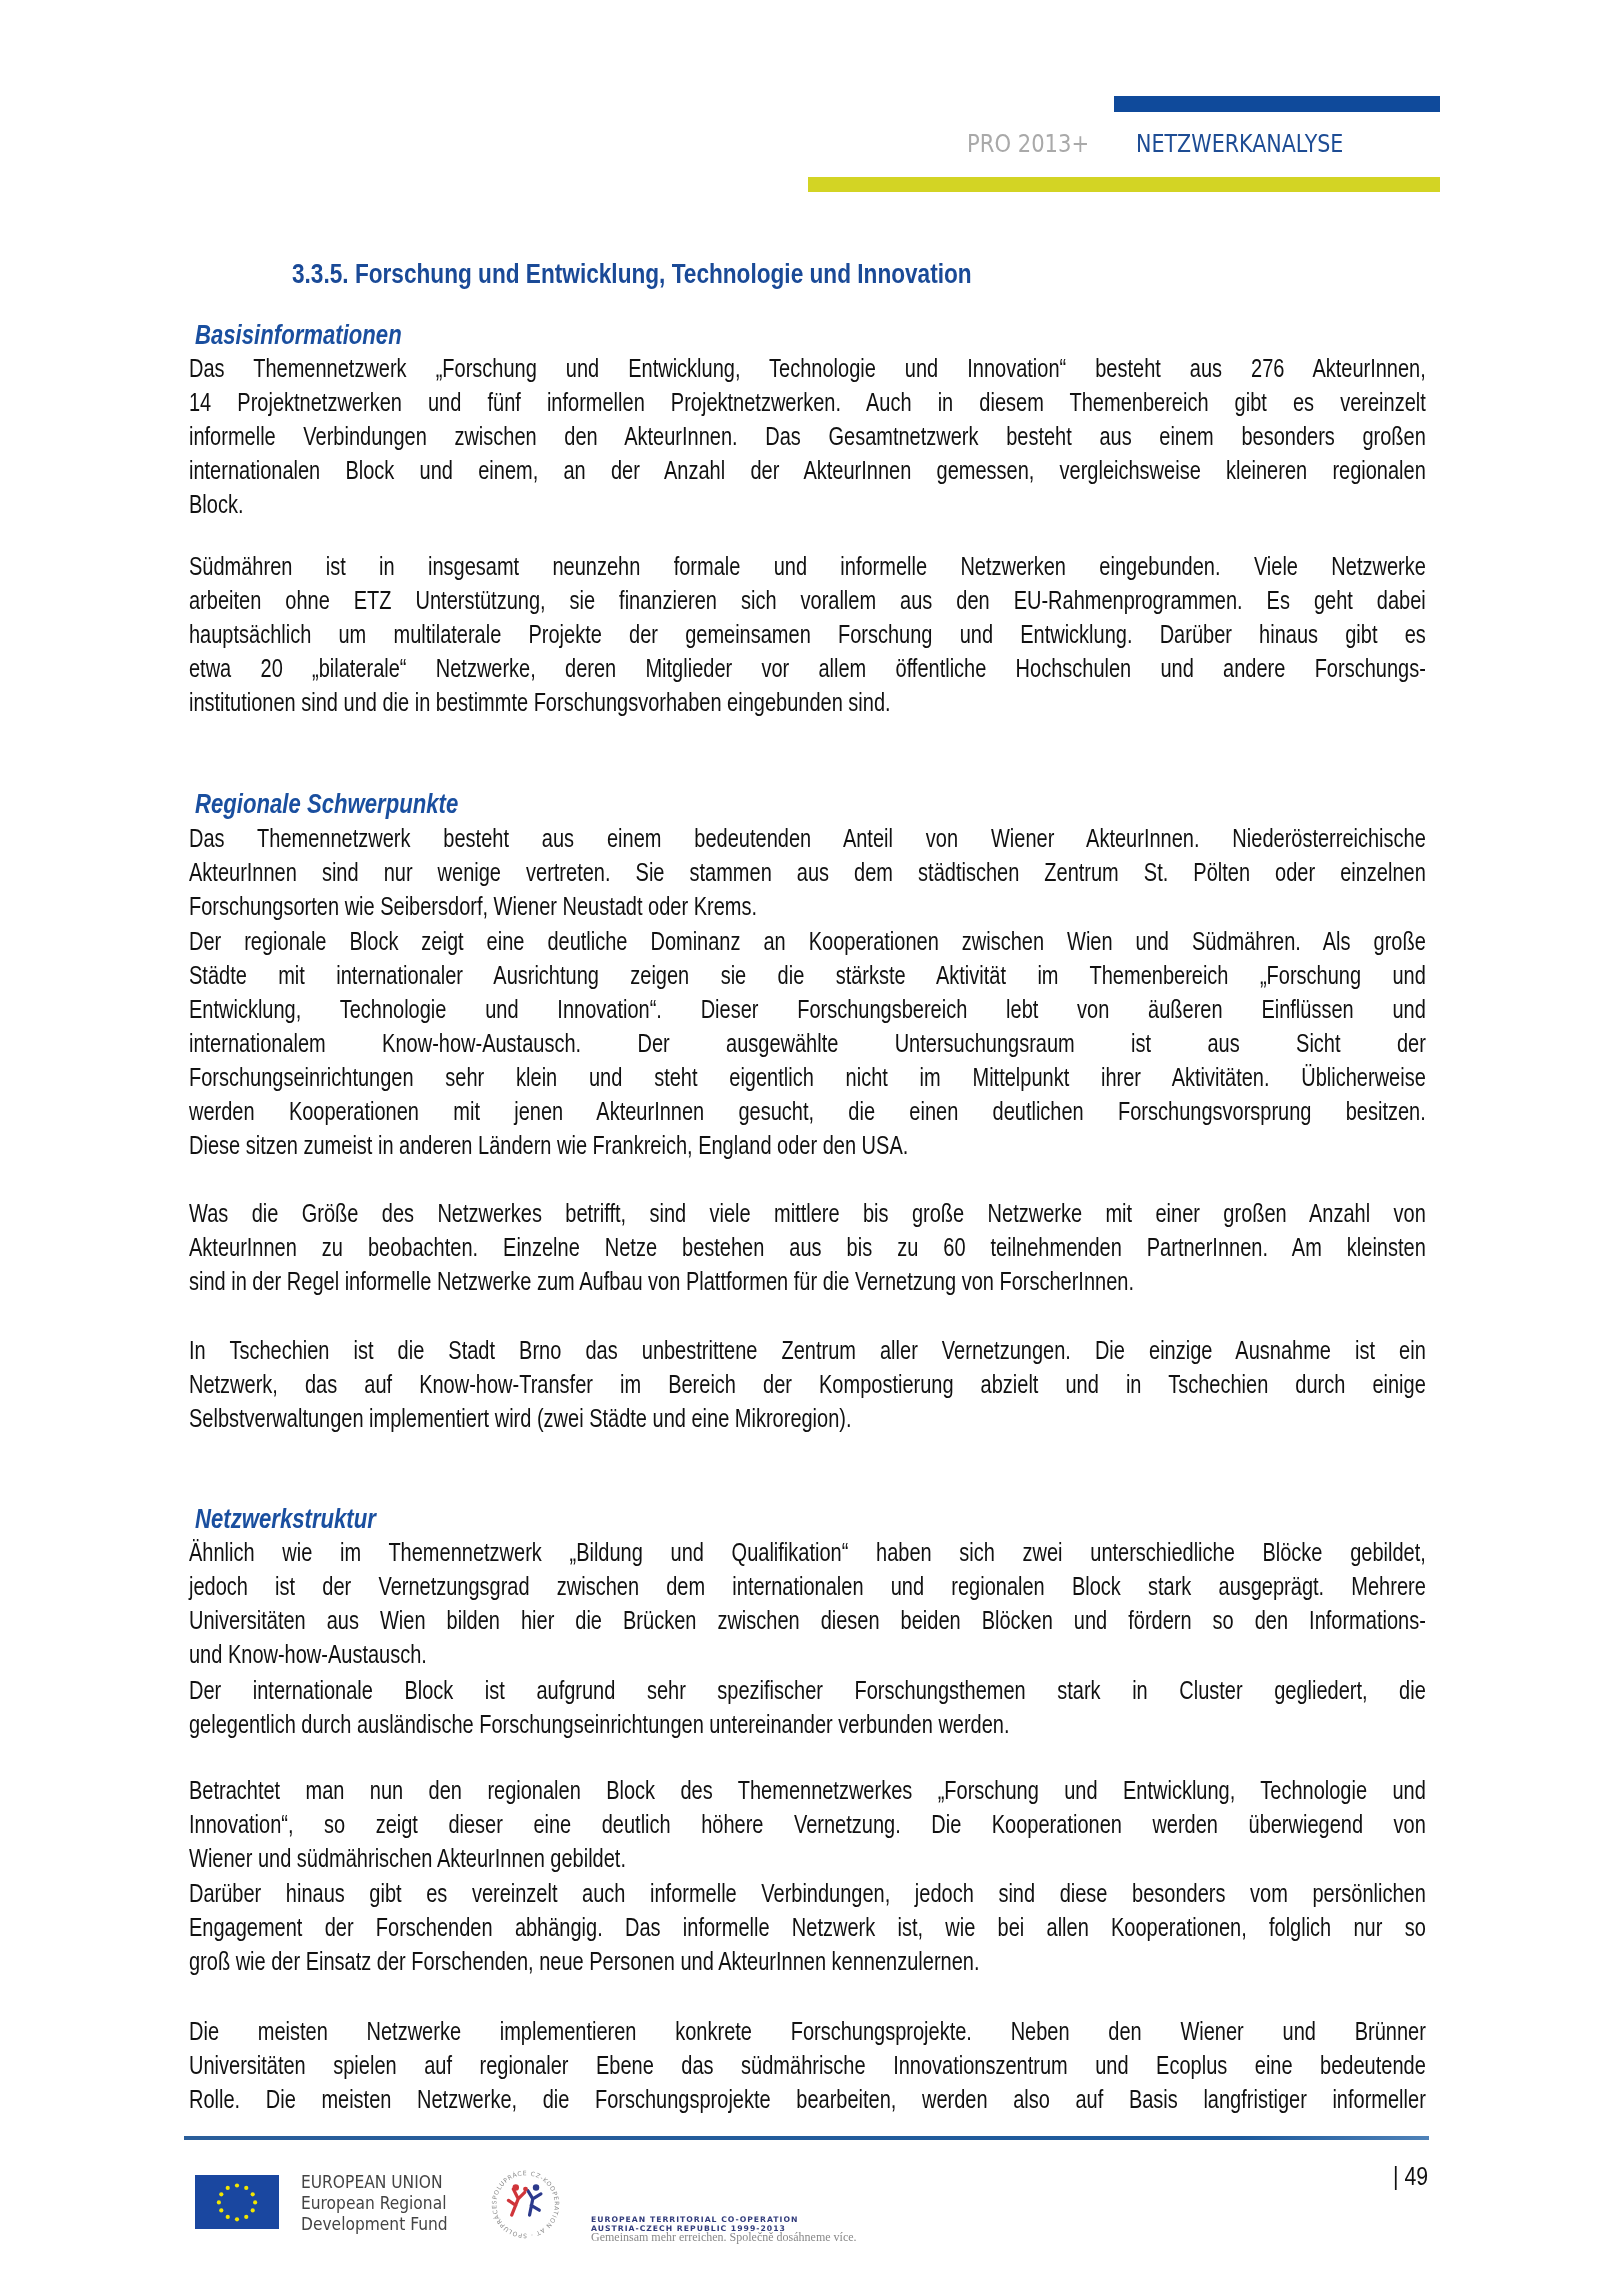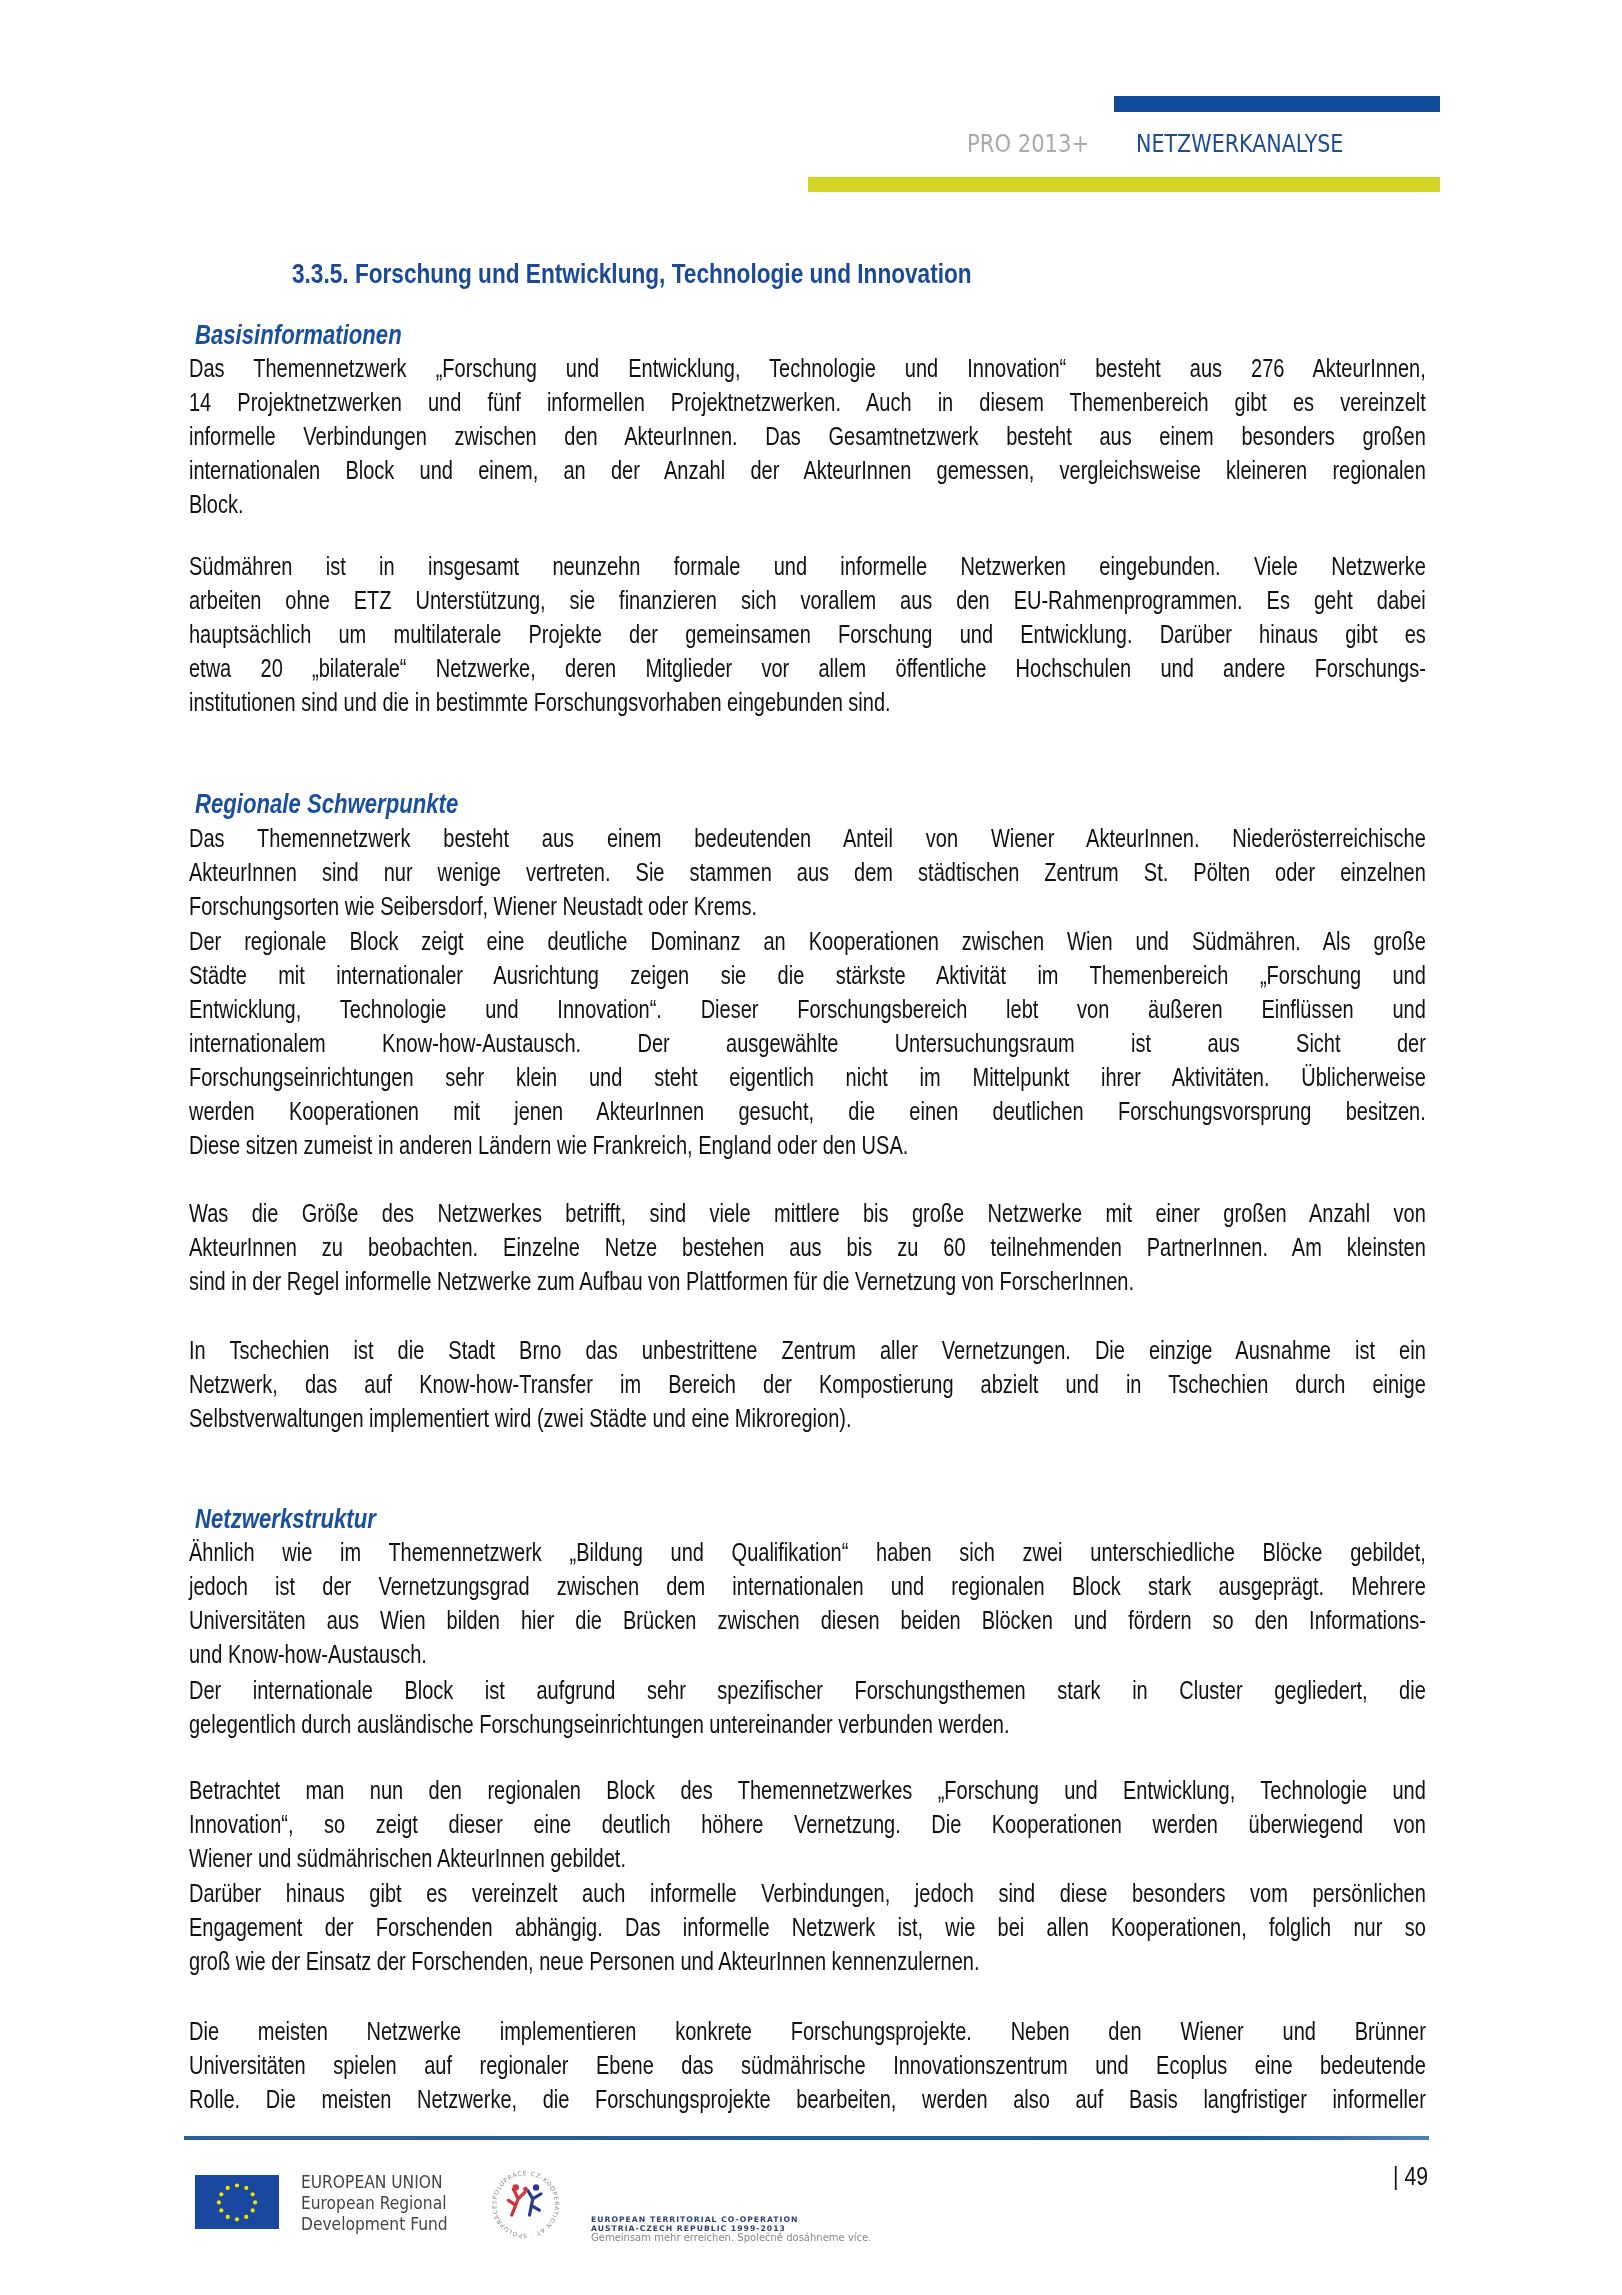--- a/index.html
+++ b/index.html
@@ -27,21 +27,21 @@
   }
   .line.last { text-align-last: left; }
 
   
   .foot-line { left: 184px; top: 2136px; width: 1245px; height: 4px; background: linear-gradient(to right, #2a5e9a, #1d5a9c 85%, #4f82b8); }
   .page-num { left: 1393px; top: 2162px; font-size: 25px; color: #111; transform: scaleX(0.85); transform-origin: left top; }
   .eu-flag { left: 195px; top: 2175px; width: 84px; height: 54px; background: #1a47a0; }
   .eu-text { left: 301px; top: 2171px; font-family: "DejaVu Sans", sans-serif; font-size: 18px; line-height: 21px; color: #444; transform: scaleX(0.86); transform-origin: left top; }
   .coop-logo { left: 489px; top: 2168px; width: 73px; height: 73px; }
   .etc-text { left: 591px; top: 2215px; font-family: "DejaVu Sans", sans-serif; font-weight: bold; font-size: 7.7px; line-height: 9px; color: #303a7a; letter-spacing: 1px; }
-  .etc-tag { font-weight: normal; color: #888; letter-spacing: 0; font-size: 10px; }
+  .etc-tag { font-weight: normal; color: #888; letter-spacing: 0; font-size: 12px; font-family: Liberation Serif, serif; }
 </style>
 </head>
 <body>
 
 <div class="abs bar-blue"></div>
 <div class="abs hdr-pro">PRO 2013+</div>
 <div class="abs hdr-net">NETZWERKANALYSE</div>
 <div class="abs bar-yellow"></div>
 
 <div class="abs title">3.3.5. Forschung und Entwicklung, Technologie und Innovation</div>

